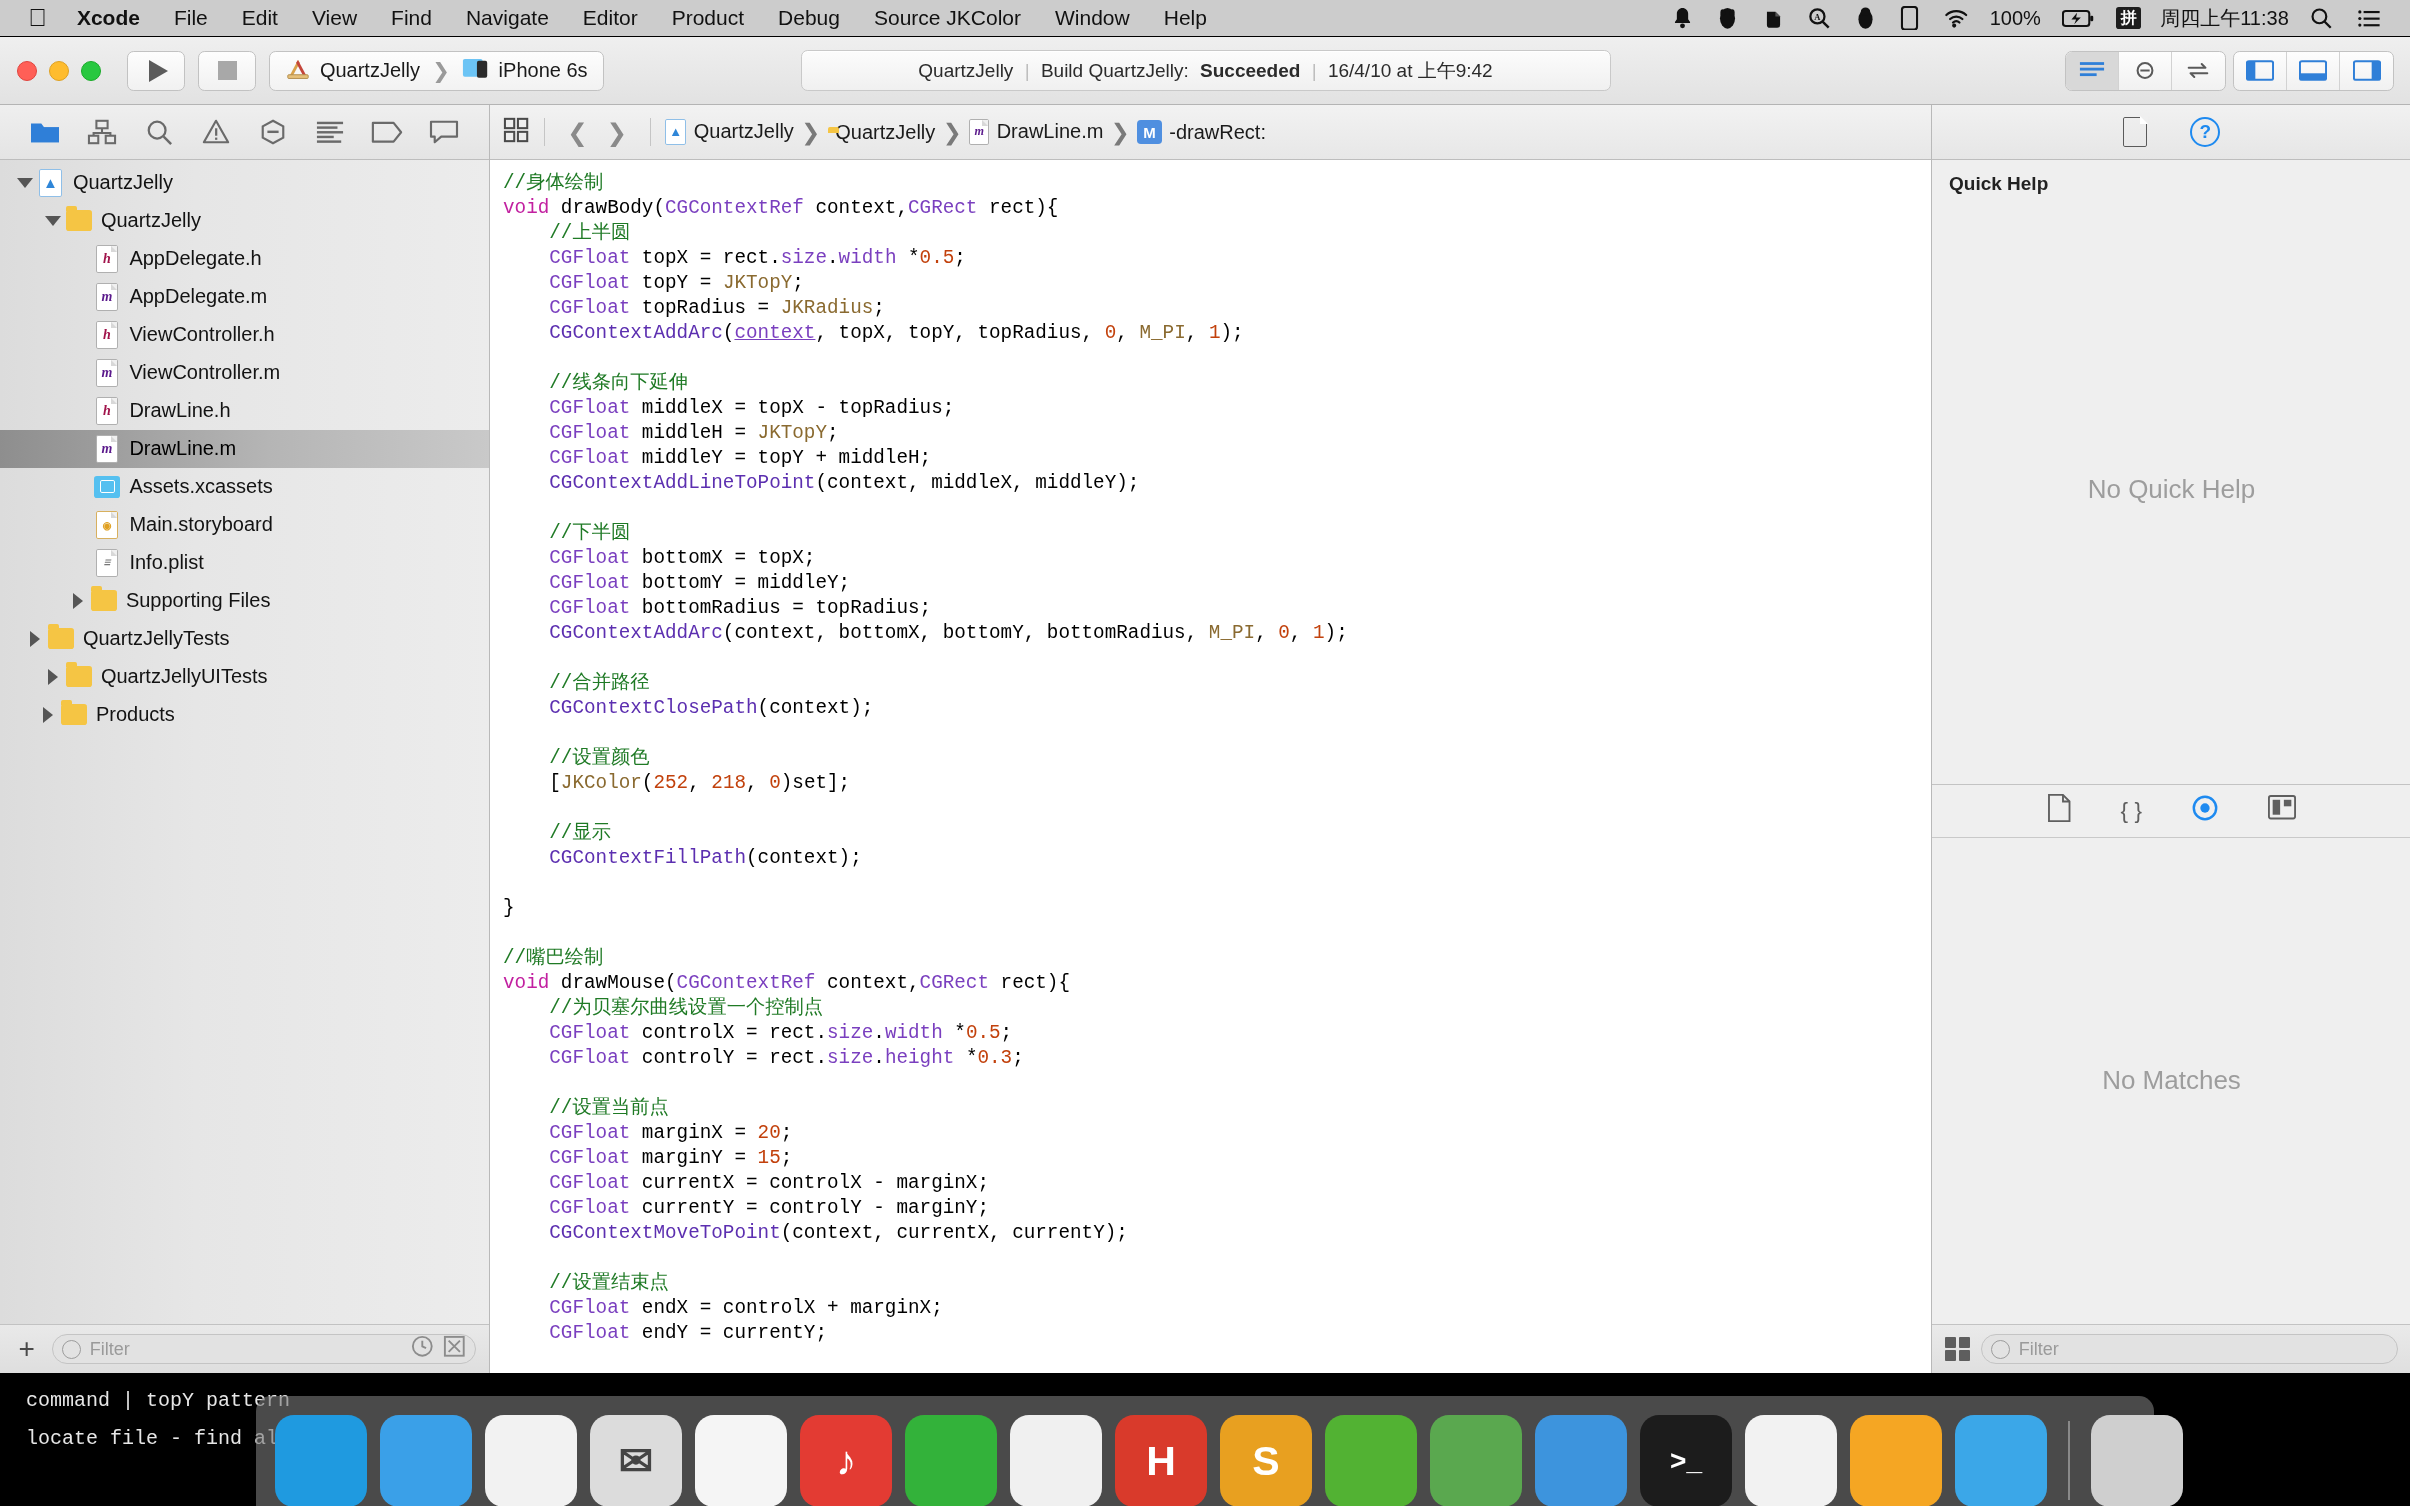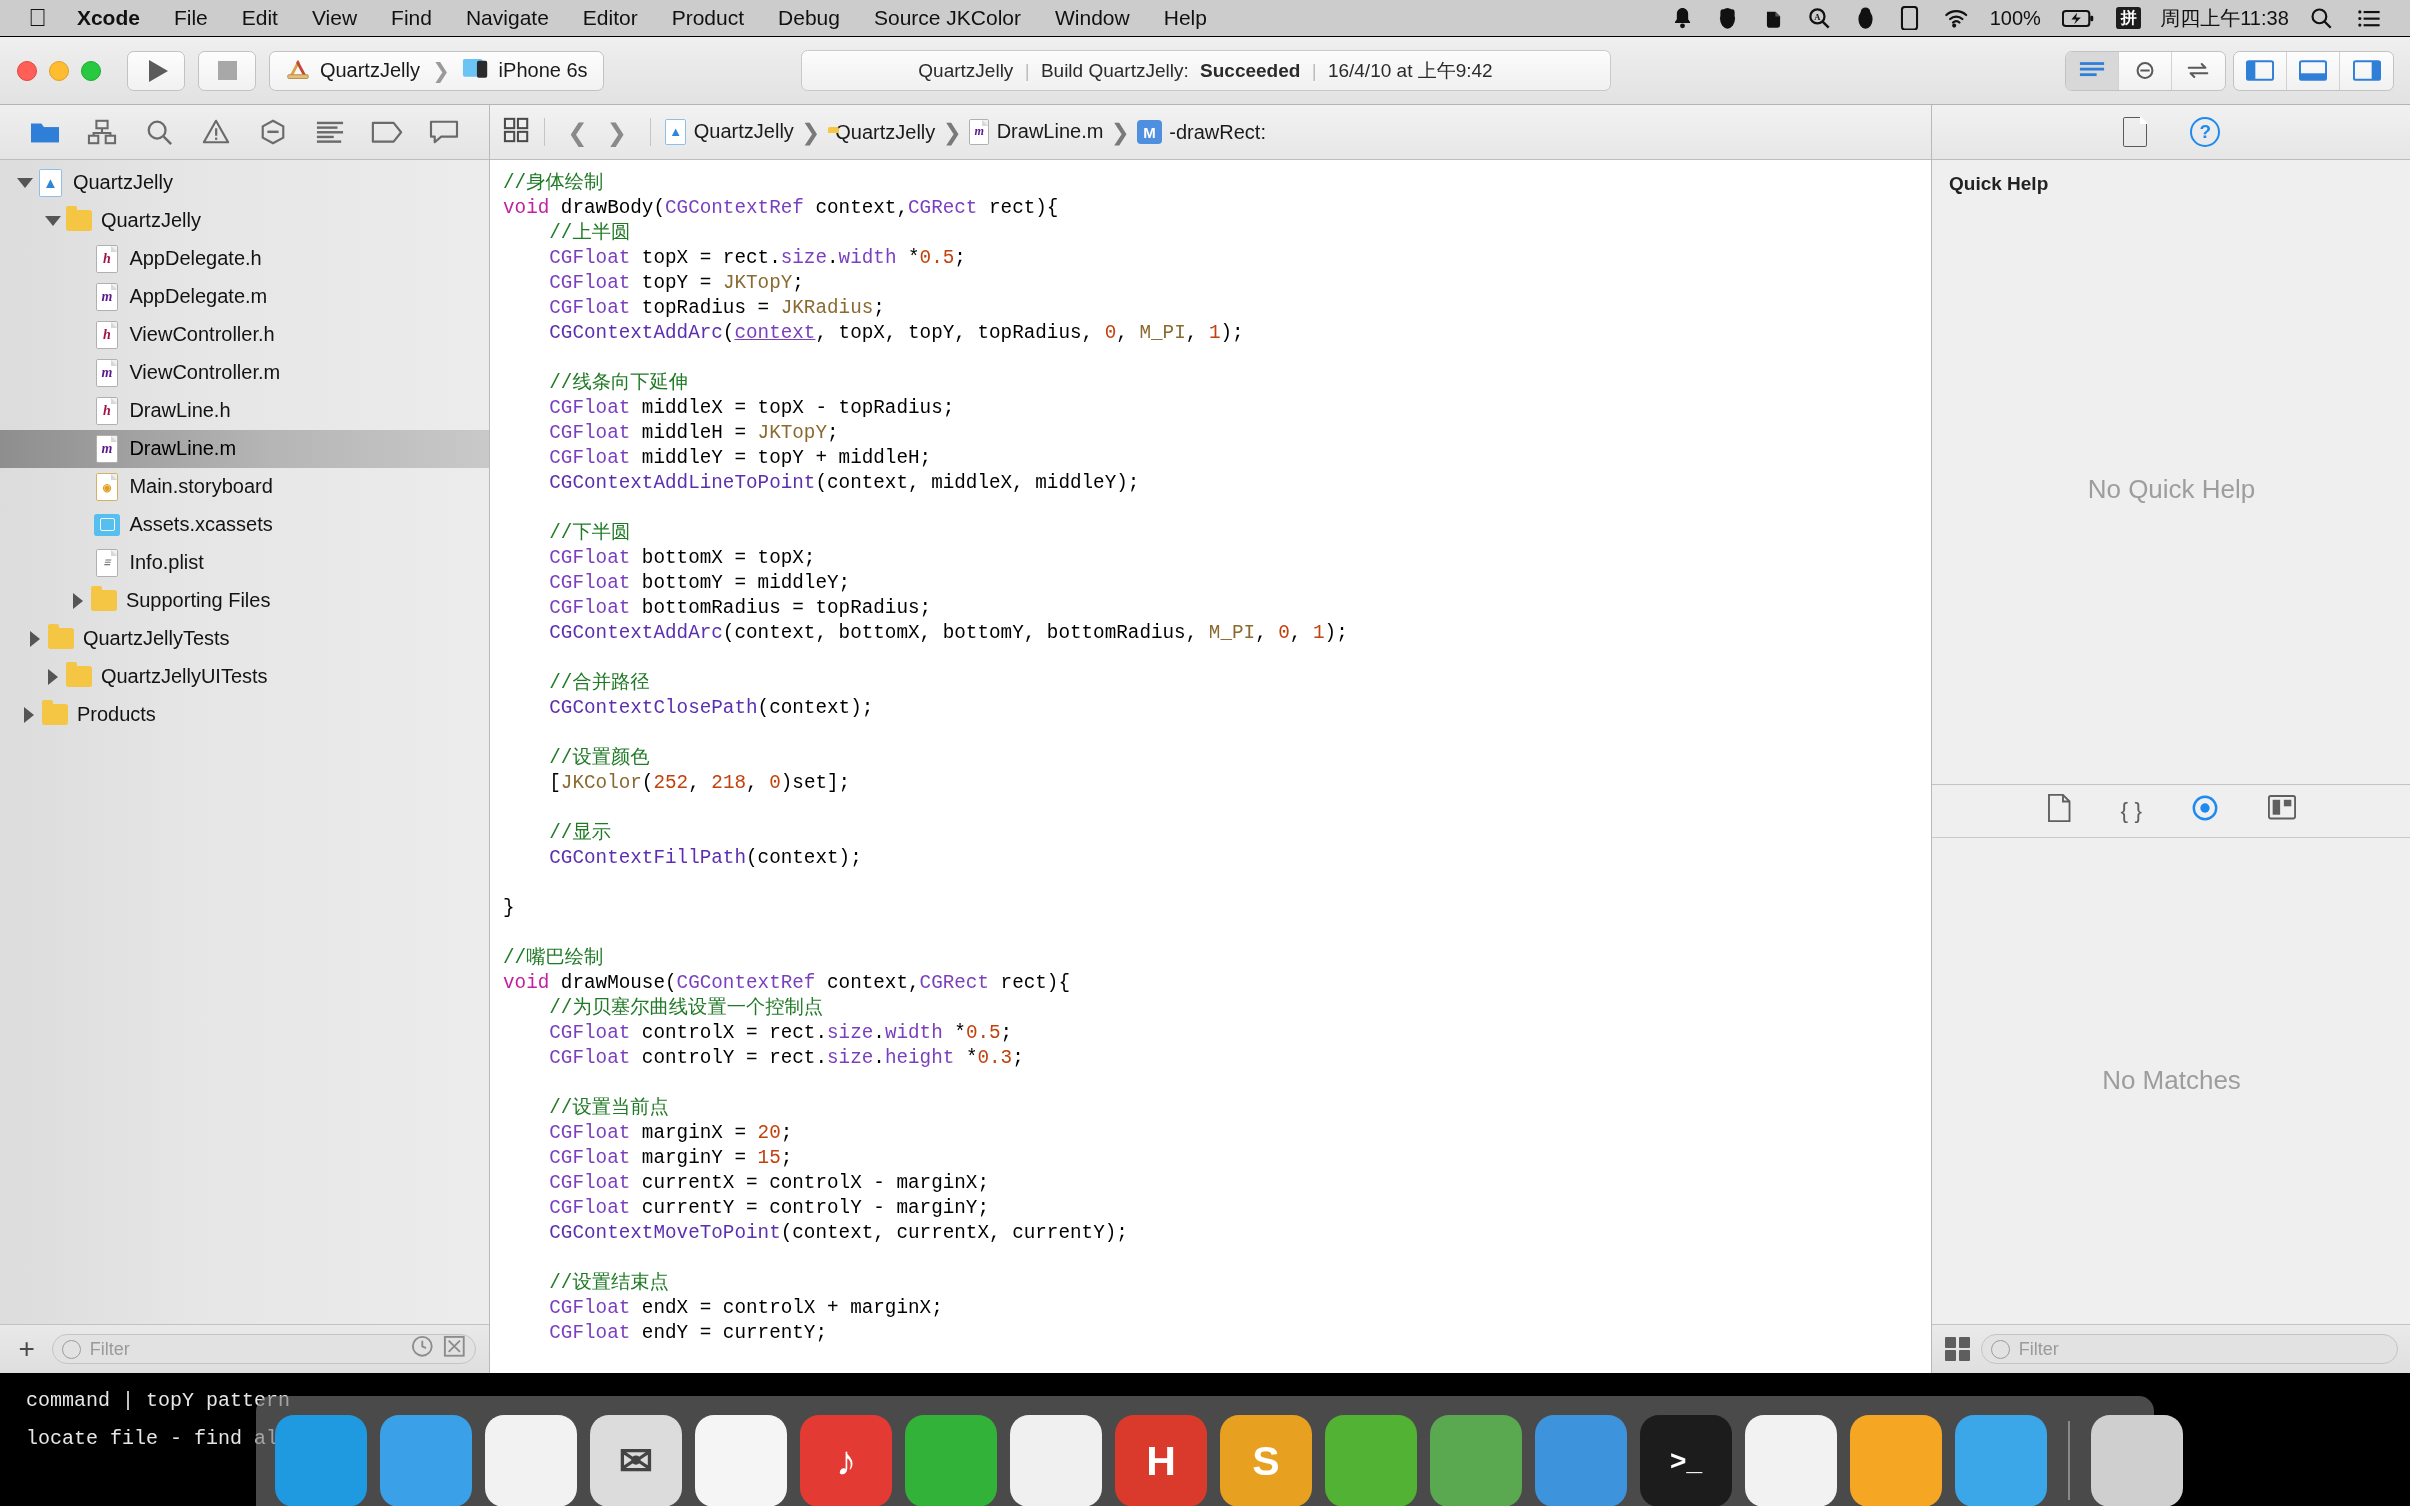--- a/index.html
+++ b/index.html
@@ -530,29 +530,29 @@
             <span>DrawLine.h</span>
           </div>
           <div class="row selected" style="padding-left:94px">
             <span class="ficon">
                 <span class="doc m">m</span>
               </span>
             <span>DrawLine.m</span>
           </div>
           <div class="row" style="padding-left:94px">
             <span class="ficon">
+                <span class="xcassets"></span>
+              </span>
+            <span>Assets.xcassets</span>
+          </div>
+          <div class="row" style="padding-left:94px">
+            <span class="ficon">
                 <span class="doc sb"></span>
               </span>
             <span>Main.storyboard</span>
-          </div>
-          <div class="row" style="padding-left:94px">
-            <span class="ficon">
-                <span class="xcassets"></span>
-              </span>
-            <span>Assets.xcassets</span>
           </div>
           <div class="row" style="padding-left:94px">
             <span class="ficon">
                 <span class="doc plist">☰</span>
               </span>
             <span>Info.plist</span>
           </div>
           <div class="row" style="padding-left:66px">
             <span class="tw">
                 <i class="tri-r"></i>
@@ -573,21 +573,21 @@
           </div>
           <div class="row" style="padding-left:41px">
             <span class="tw">
                 <i class="tri-r"></i>
               </span>
             <span class="ficon">
                 <span class="folder"></span>
               </span>
             <span>QuartzJellyUITests</span>
           </div>
-          <div class="row" style="padding-left:17px">
+          <div class="row" style="padding-left:36px">
             <span class="tw">
                 <i class="tri-r"></i>
               </span>
             <span class="ficon">
                 <span class="folder"></span>
               </span>
             <span>Products</span>
           </div>
         </div>
 

